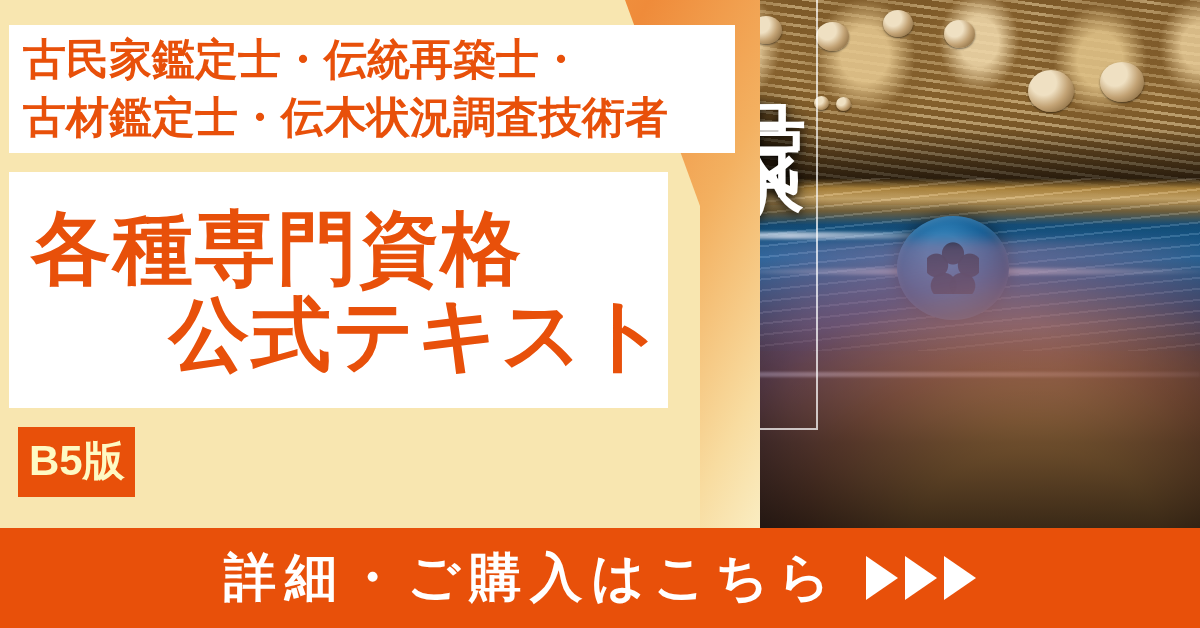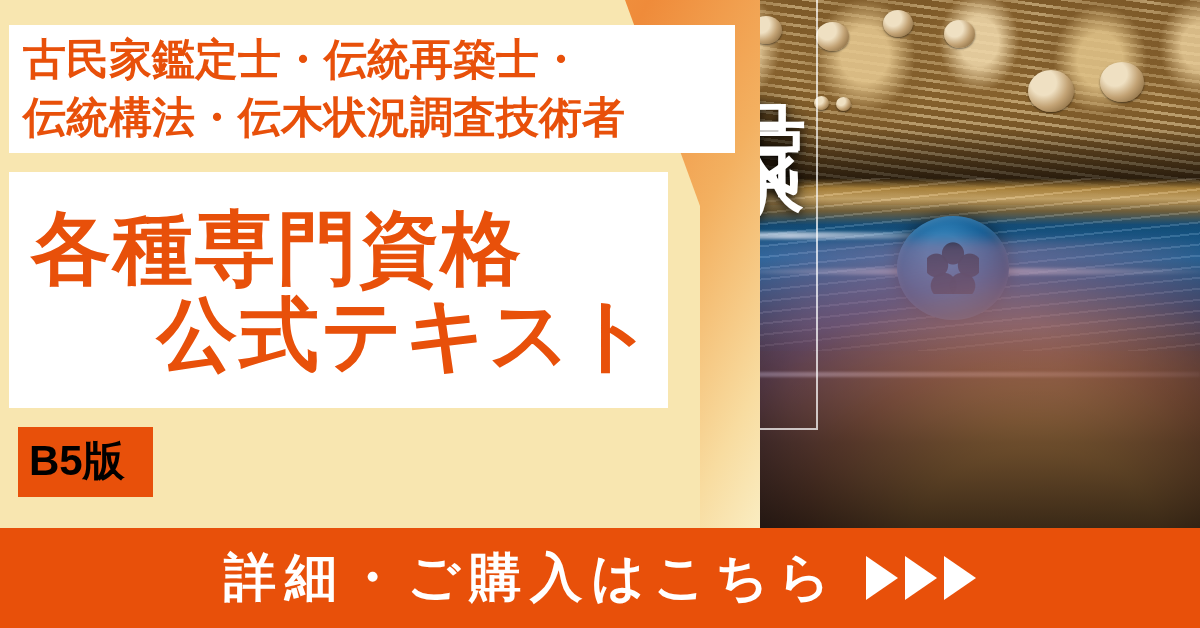--- a/index.html
+++ b/index.html
@@ -179,33 +179,33 @@
     font-size:43px; line-height:1.34; color:#e8500a;
     font-weight:700; letter-spacing:0px; white-space:nowrap;
   }
 
   .big-l1{
     position:absolute; left:22px; top:24px;
     font-size:80px; font-weight:700; color:#e8500a; letter-spacing:2px;
     white-space:nowrap;
   }
   .big-l2{
-    position:absolute; left:148px; top:110px;
+    position:absolute; left:160px; top:110px;
     font-size:80px; font-weight:700; color:#e8500a; letter-spacing:2px;
     white-space:nowrap;
   }
 
   
   .price-row{
     position:absolute; left:18px; top:427px; display:flex; align-items:center; gap:16px;
   }
   .badge{
-    background:#e8500a; color:#000000;
+    background:#e8500a; color:#fef9c3;
     font-size:42px; font-weight:700; line-height:1;
-    padding:13px 28px 15px 11px; letter-spacing:0px; white-space:nowrap;
+    padding:13px 10px 15px 11px; letter-spacing:0px; white-space:nowrap;
   }
   .price-text{
     color:#e8500a; font-size:50px; font-weight:400;
     letter-spacing:0px; white-space:nowrap;
   }
 
   
   .cta{
     position:absolute; left:0; top:528px; width:1200px; height:100px;
     background:#e8500a; display:flex; align-items:center; justify-content:center; gap:26px;
@@ -255,21 +255,21 @@
     <div class="cover-title">古民家</div>
     <div class="cover-sub">伝統構法、古民家活用のための調査と再生の</div>
   </div>
 
   <div class="left-bg"></div>
   <div class="cream-panel"></div>
 
   <div class="card card-top">
     <div class="title-lines">
       <div>古民家鑑定士・伝統再築士・</div>
-      <div>伝統構法・伝木状況調査技術者</div>
+      <div>古材鑑定士・伝木状況調査技術者</div>
     </div>
   </div>
 
   <div class="card card-mid">
     <div class="big-l1">各種専門資格</div>
     <div class="big-l2">公式テキスト</div>
   </div>
 
   <div class="price-row">
     <div class="badge">B5版</div>

